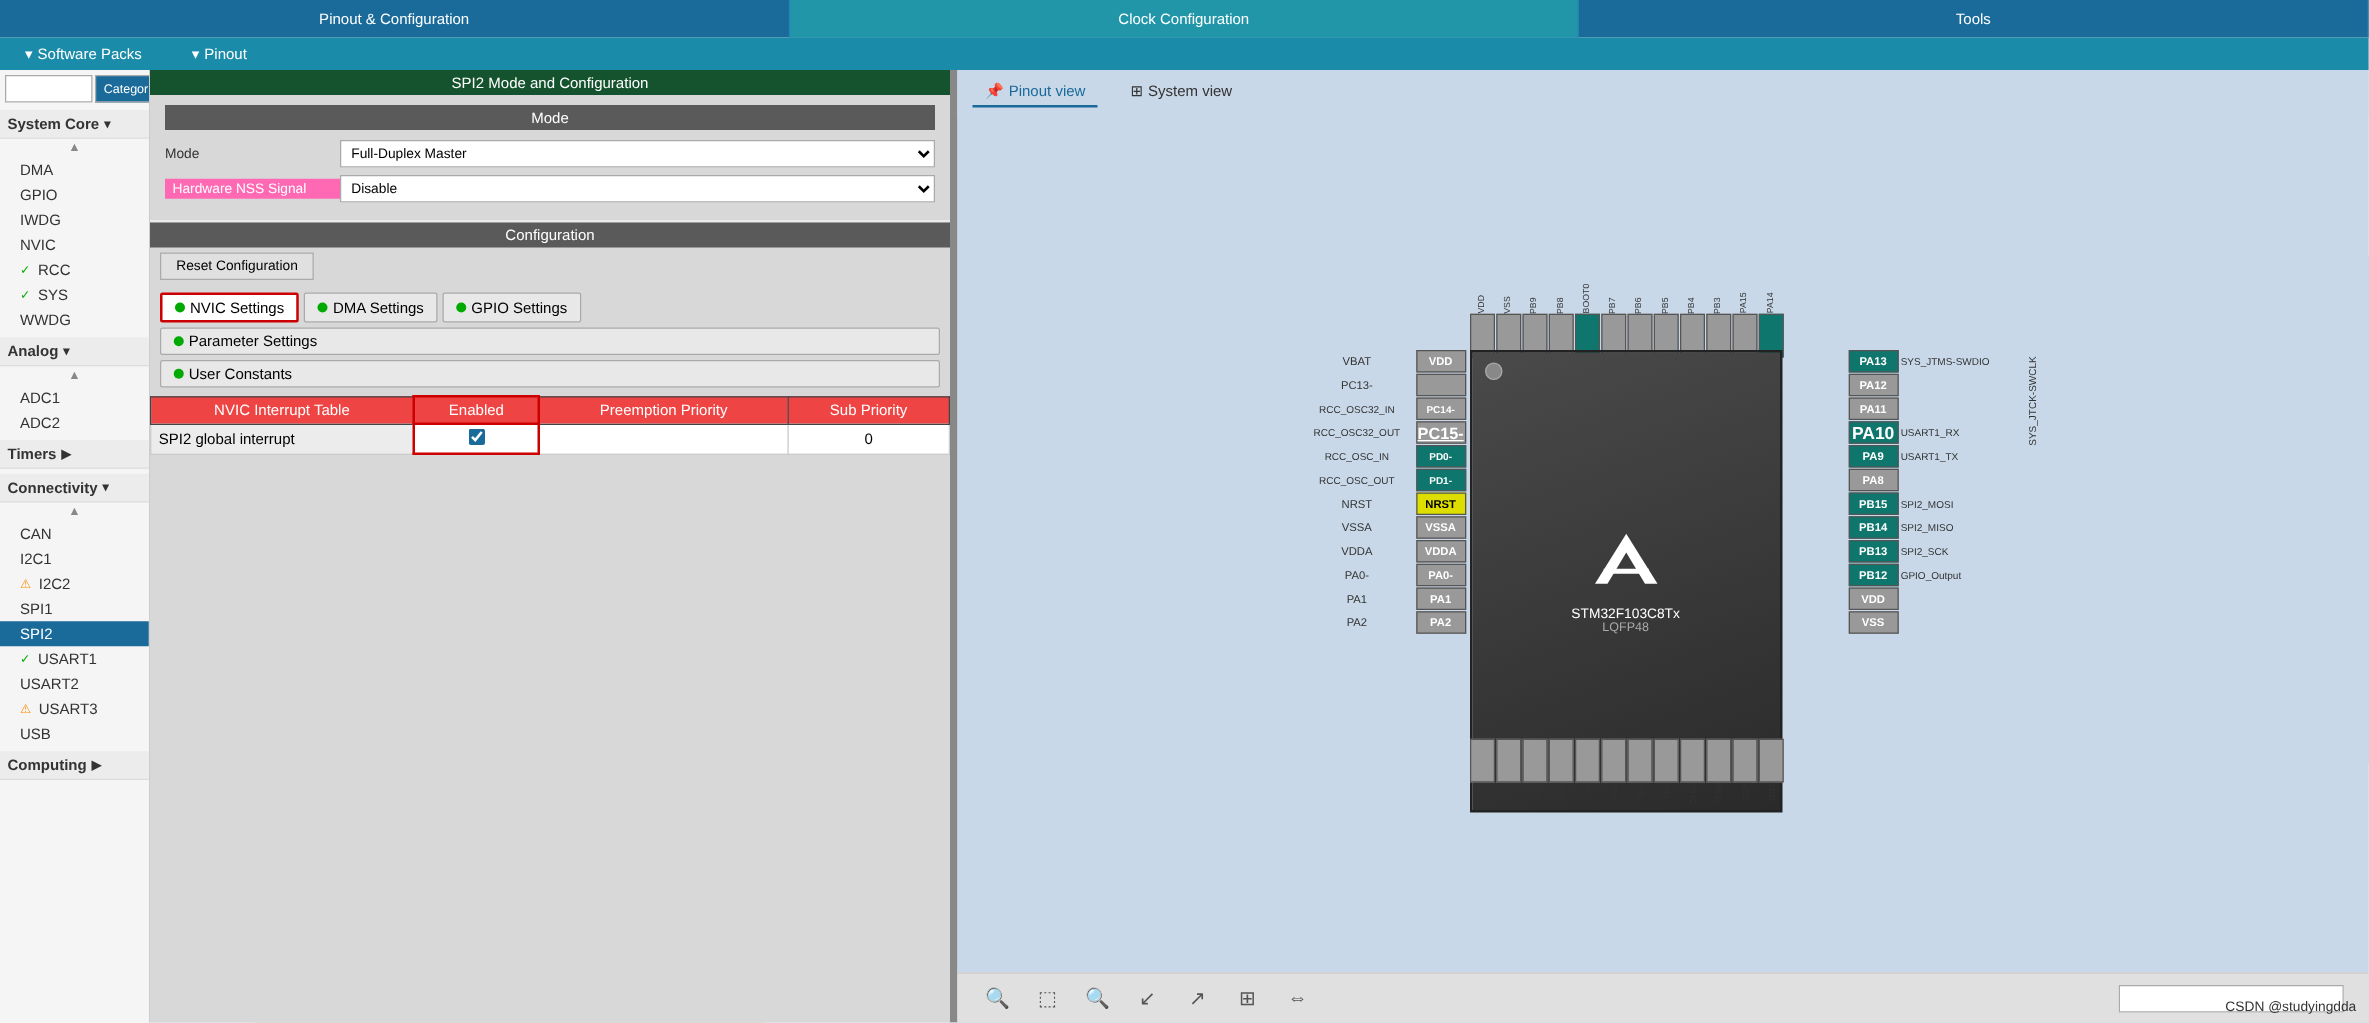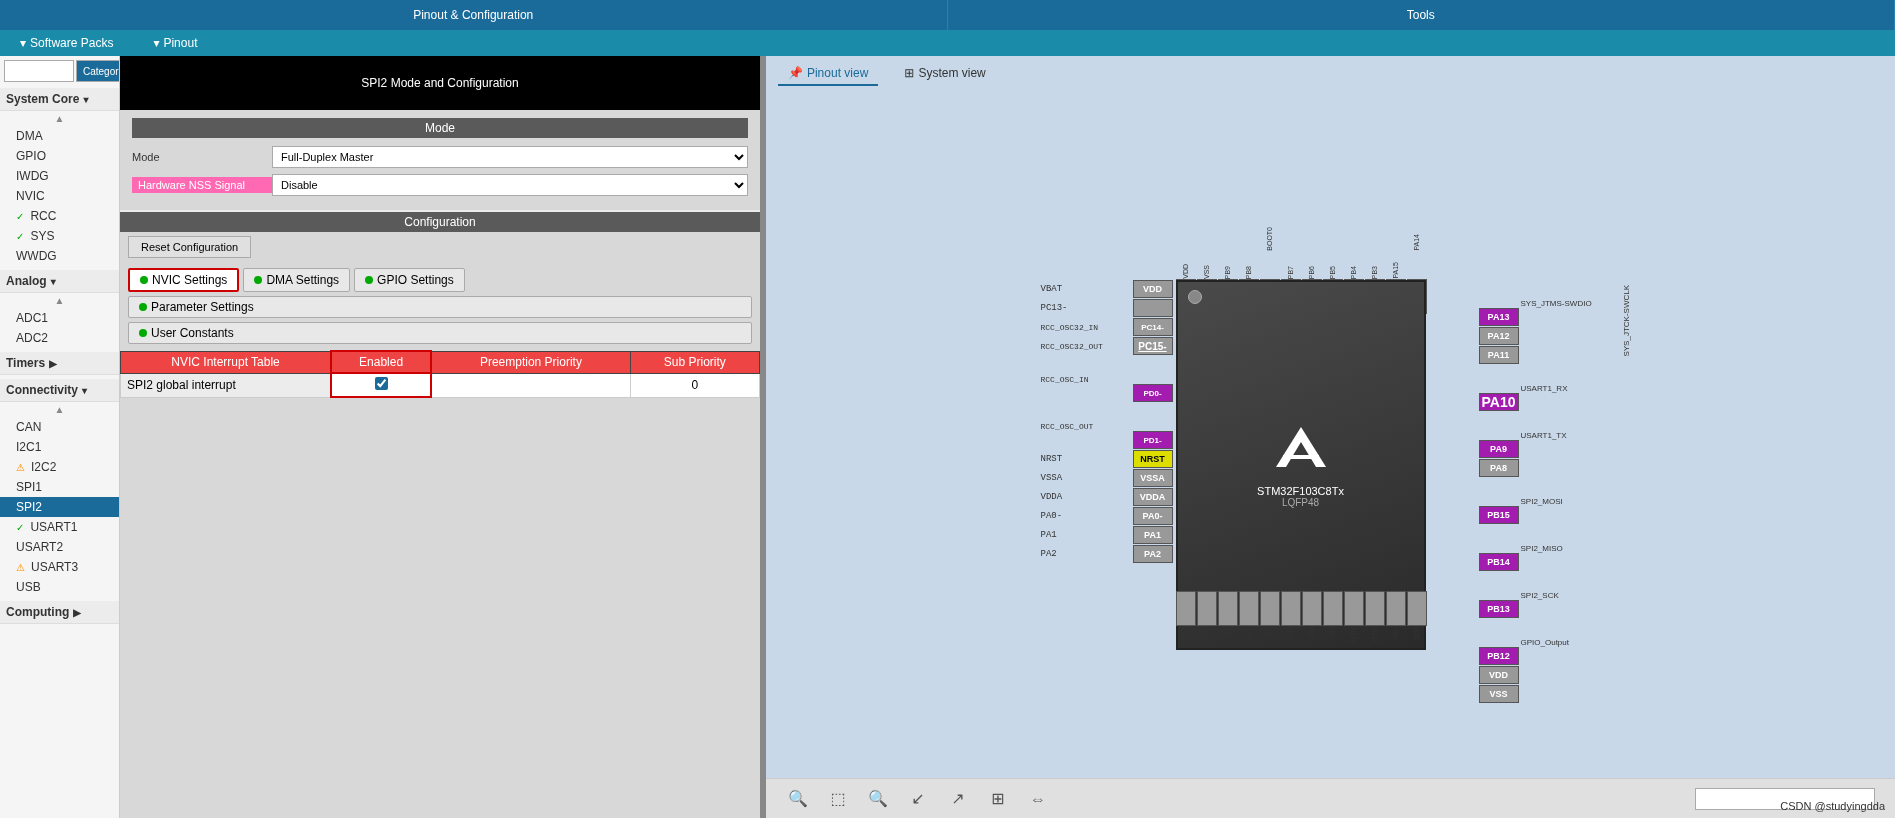--- a/index.html
+++ b/index.html
@@ -29,21 +29,21 @@
     .sidebar-section-header { display: flex; align-items: center; padding: 4px 6px; font-weight: bold; font-size: 12px; cursor: pointer; color: #333; background: #ececec; border-bottom: 1px solid #ddd; }
     .sidebar-section-header .chevron { margin-left: 4px; font-size: 10px; }
     .sidebar-item { padding: 3px 10px 3px 16px; cursor: pointer; color: #333; font-size: 11px; display: flex; align-items: center; gap: 4px; }
     .sidebar-item.active { background: #1a6b9a; color: white; }
     .sidebar-item.checked::before { content: '✓'; color: #00aa00; margin-right: 2px; font-size: 10px; }
     .sidebar-item.warning::before { content: '⚠'; color: #ff8c00; margin-right: 2px; font-size: 10px; }
     .sidebar-scroll-btn { text-align: center; cursor: pointer; color: #888; font-size: 10px; padding: 2px; }
 
     
     .center-panel { flex: 1; background: #eaeaea; display: flex; flex-direction: column; max-width: 640px; }
-    .center-top { background: #000000; color: white; text-align: center; padding: 20px; font-size: 12px; }
+    .center-top { background: #14532d; color: white; text-align: center; padding: 3px; font-size: 12px; }
     .mode-section { background: #d8d8d8; padding: 8px 12px; }
     .mode-section-title { background: #5a5a5a; color: white; text-align: center; padding: 3px; font-size: 11px; margin-bottom: 8px; }
     .mode-row { display: flex; align-items: center; margin-bottom: 6px; }
     .mode-label { width: 140px; font-size: 11px; color: #333; }
     .mode-label.highlight { background: #ff69b4; color: white; padding: 2px 6px; font-size: 11px; }
     .mode-select { flex: 1; height: 22px; border: 1px solid #aaa; background: white; font-size: 11px; padding: 0 4px; }
 
     
     .config-section { background: #d8d8d8; padding: 0; margin-top: 2px; flex: 1; }
     .config-title { background: #5a5a5a; color: white; text-align: center; padding: 3px; font-size: 11px; }
@@ -73,21 +73,21 @@
     .toolbar-search { display: flex; align-items: center; margin-left: auto; }
     .toolbar-search input { height: 22px; width: 180px; border: 1px solid #aaa; padding: 0 4px; font-size: 11px; }
     .credit { position: absolute; bottom: 6px; right: 10px; font-size: 11px; color: #333; }
 
     
     .chip-visual { position: relative; width: 580px; height: 420px; }
 
     
     .left-pin-group { position: absolute; left: 0; top: 55px; display: flex; flex-direction: column; gap: 1px; }
     .left-pin { display: flex; align-items: center; gap: 2px; }
-    .left-pin .pin-lbl { font-size: 9px; color: #333; text-align: left; width: 90px; font-family: Liberation Mono, monospace; }
+    .left-pin .pin-lbl { font-size: 9px; color: #333; text-align: center; width: 90px; }
     .left-pin .pbox { height: 18px; min-width: 40px; display: flex; align-items: center; justify-content: center; font-size: 9px; font-weight: bold; border: 1px solid #555; }
 
     
     .right-pin-group { position: absolute; right: 0; top: 55px; display: flex; flex-direction: column; gap: 1px; }
     .right-pin { display: flex; align-items: center; gap: 2px; }
     .right-pin .pin-lbl { font-size: 9px; color: #333; text-align: left; width: 100px; }
     .right-pin .pbox { height: 18px; min-width: 40px; display: flex; align-items: center; justify-content: center; font-size: 9px; font-weight: bold; border: 1px solid #555; }
 
     
     .top-pin-group { position: absolute; top: 0; left: 135px; display: flex; flex-direction: row; gap: 1px; align-items: flex-end; }
@@ -98,30 +98,33 @@
     
     .bottom-pin-group { position: absolute; bottom: 0; left: 135px; display: flex; flex-direction: row; gap: 1px; align-items: flex-start; }
     .bottom-pin { display: flex; flex-direction: column; align-items: center; }
     .bottom-pin .bpbox { width: 20px; height: 35px; display: flex; align-items: flex-start; justify-content: center; font-size: 8px; font-weight: bold; border: 1px solid #555; padding-top: 2px; }
     .bottom-pin .bp-lbl { writing-mode: vertical-rl; font-size: 7px; color: #333; white-space: nowrap; margin-bottom: 2px; }
 
     
     .chip-body { position: absolute; left: 135px; top: 55px; width: 250px; height: 370px; background: linear-gradient(160deg, #4a4a4a, #2a2a2a); border: 2px solid #222; display: flex; flex-direction: column; align-items: center; justify-content: center; }
     .chip-circle { width: 14px; height: 14px; border-radius: 50%; background: #888; border: 1px solid #aaa; position: absolute; top: 8px; left: 10px; }
 
-    .bg-green { background: #a21caf; margin-top: 28px; }
+    .bg-green { background: #0f766e; }
     .bg-yellow { background: #dddd00; }
     .bg-gray { background: #999; }
   </style>
 </head>
 <body>
 
 <div class="top-nav">
   <div class="top-nav-item">
     <span>Pinout &amp; Configuration</span>
+  </div>
+  <div class="top-nav-item active">
+    <span>Clock Configuration</span>
   </div>
   <div class="top-nav-item">
     <span>Tools</span>
   </div>
 </div>
 
 <div class="sub-nav">
   <div class="sub-nav-item">
     <span class="chevron">▾</span>
     <span>Software Packs</span>
@@ -402,21 +405,21 @@
           <div class="left-pin">
             <span class="pin-lbl">PC13-</span>
             <div class="pbox bg-gray" style="color:white;font-size:9px;"></div>
           </div>
           <div class="left-pin">
             <span class="pin-lbl" style="font-size:8px;">RCC_OSC32_IN</span>
             <div class="pbox bg-gray" style="color:white;font-size:8px;">PC14-</div>
           </div>
           <div class="left-pin">
             <span class="pin-lbl" style="font-size:8px;">RCC_OSC32_OUT</span>
-            <div class="pbox bg-gray" style="color:white;font-size:10px;text-decoration:underline;">PC15-</div>
+            <div class="pbox bg-gray" style="color:white;font-size:13px;text-decoration:underline;">PC15-</div>
           </div>
           <div class="left-pin">
             <span class="pin-lbl" style="font-size:8px;">RCC_OSC_IN</span>
             <div class="pbox bg-green" style="color:white;font-size:8px;">PD0-</div>
           </div>
           <div class="left-pin">
             <span class="pin-lbl" style="font-size:8px;">RCC_OSC_OUT</span>
             <div class="pbox bg-green" style="color:white;font-size:8px;">PD1-</div>
           </div>
           <div class="left-pin">

